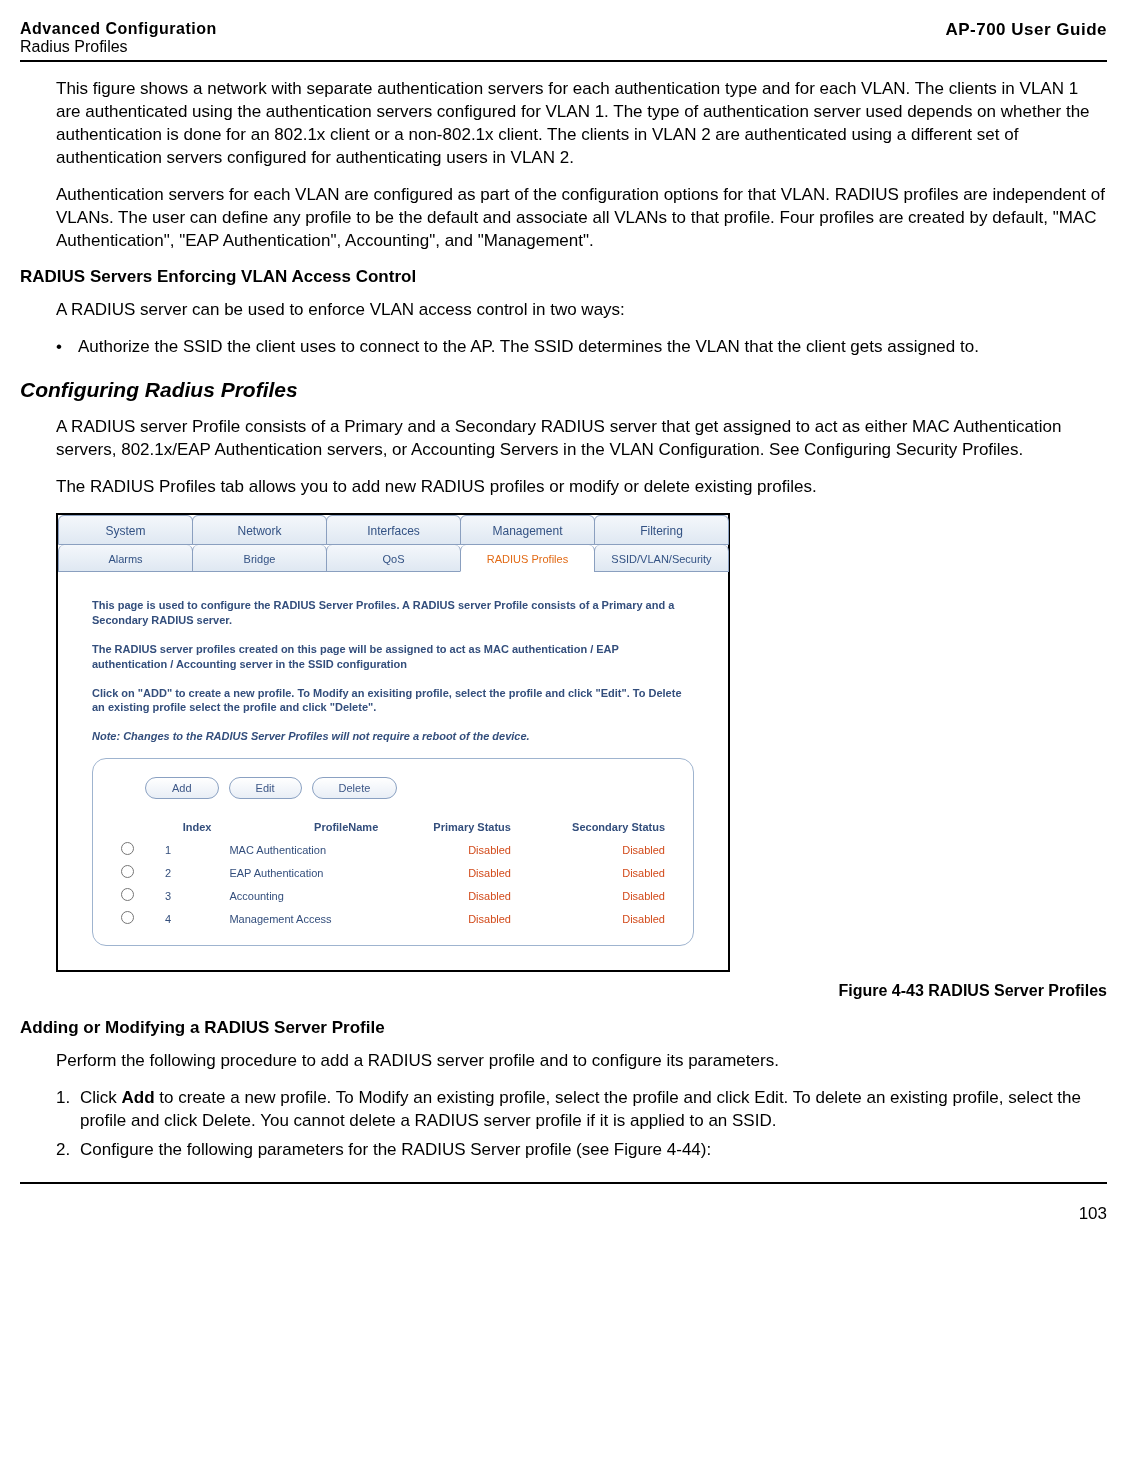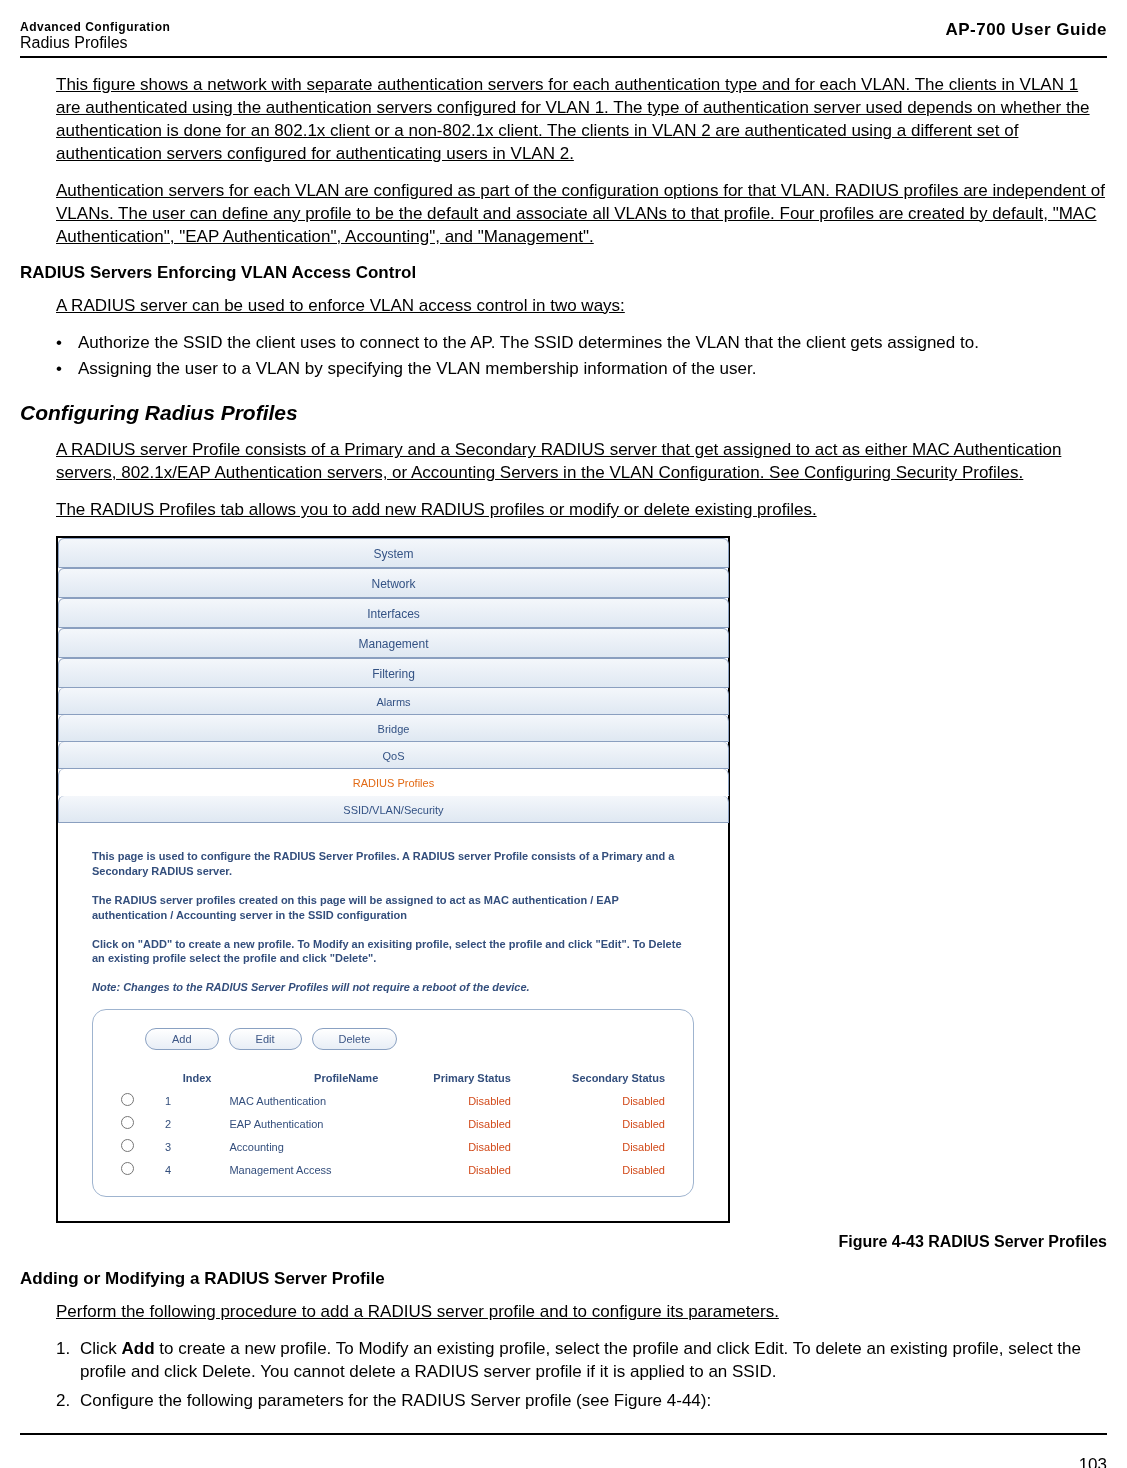--- a/index.html
+++ b/index.html
@@ -10,45 +10,45 @@
     width: 1087px;
     background: #fff;
   }
   .header-bar {
     display: flex;
     justify-content: space-between;
     border-bottom: 2px solid #000;
     padding-bottom: 4px;
     margin-bottom: 16px;
   }
-  .header-left { font-weight: bold; font-size: 12px; letter-spacing: 0.5px; }
+  .header-left { font-weight: bold; font-size: 16px; letter-spacing: 0.5px; }
   .header-left-sub { font-weight: normal; font-size: 16px; }
   .header-right { font-weight: bold; font-size: 17px; letter-spacing: 0.5px; }
-  .body-text { font-size: 17px; line-height: 1.35; margin: 0 0 14px 36px; text-decoration: underline; }
+  .body-text { font-size: 17px; line-height: 1.35; margin: 0 0 14px 36px; }
   .bullet-list { margin: 0 0 20px 36px; padding: 0; list-style: none; }
   .bullet-list li { font-size: 17px; line-height: 1.35; padding-left: 22px; position: relative; margin-bottom: 4px; }
   .bullet-list li::before { content: "•"; position: absolute; left: 0; }
   h3.section-h3 { font-size: 17px; font-weight: bold; margin: 6px 0 12px 0; }
   h2.section-h2 { font-size: 21px; font-weight: bold; margin: 6px 0 14px 0; font-style: italic; }
   .link { color: #000000; }
   .figure-wrap { margin: 10px 0 8px 36px; }
   .figure-caption { font-weight: bold; font-size: 16px; margin: 10px 0 18px 42px; text-align: right; }
   .numbered-list { margin: 0 0 14px 36px; padding: 0; list-style: none; }
   .numbered-list li { font-size: 17px; line-height: 1.35; padding-left: 24px; position: relative; margin-bottom: 6px; }
   .numbered-list li .num { position: absolute; left: 0; }
   .footer-rule { border-top: 2px solid #000; margin-top: 20px; padding-top: 20px; text-align: right; font-weight: normal; font-size: 17px; }
 
   
   .screenshot {
     border: 2px solid #000;
     width: 670px;
     background: #fff;
     font-family: Verdana, Arial, sans-serif;
   }
-  .tabs-row { display: flex; flex-direction: column; }
+  .tabs-row { display: flex; }
   .tab {
     flex: 1;
     text-align: center;
     font-size: 12px;
     color: #335284;
     padding: 8px 0 6px 0;
     border: 1px solid #8a9fbf;
     background: linear-gradient(#f4f7fb, #dfe8f2);
     border-radius: 6px 6px 0 0;
     margin-right: -1px;
@@ -97,21 +97,20 @@
   <div class="header-right">AP-700 User Guide</div>
 </div>
 
 <p class="body-text">This figure shows a network with separate authentication servers for each authentication type and for each VLAN. The clients in VLAN 1 are authenticated using the authentication servers configured for VLAN 1. The type of authentication server used depends on whether the authentication is done for an 802.1x client or a non-802.1x client. The clients in VLAN 2 are authenticated using a different set of authentication servers configured for authenticating users in VLAN 2.</p>
 <p class="body-text">Authentication servers for each VLAN are configured as part of the configuration options for that VLAN. RADIUS profiles are independent of VLANs. The user can define any profile to be the default and associate all VLANs to that profile. Four profiles are created by default, "MAC Authentication", "EAP Authentication", Accounting", and "Management".</p>
 
 <h3 class="section-h3">RADIUS Servers Enforcing VLAN Access Control</h3>
 <p class="body-text"> A RADIUS server can be used to enforce VLAN access control in two ways:</p>
 <ul class="bullet-list">
   <li>Authorize the SSID the client uses to connect to the AP. The SSID determines the VLAN that the client gets assigned to.</li>
-  <li>Assigning the user to a VLAN by specifying the VLAN membership information of the user.</li>
 </ul>
 
 <h2 class="section-h2">Configuring Radius Profiles</h2>
 <p class="body-text">
   <span>A RADIUS server Profile consists of a Primary and a Secondary RADIUS server that get assigned to act as either MAC Authentication servers, 802.1x/EAP Authentication servers, or Accounting Servers in the VLAN Configuration. See </span><span class="link">Configuring Security Profiles</span><span>.</span>
 </p>
 <p class="body-text">The RADIUS Profiles tab allows you to add new RADIUS profiles or modify or delete existing profiles.</p>
 
 <div class="figure-wrap">
   <div class="screenshot">

